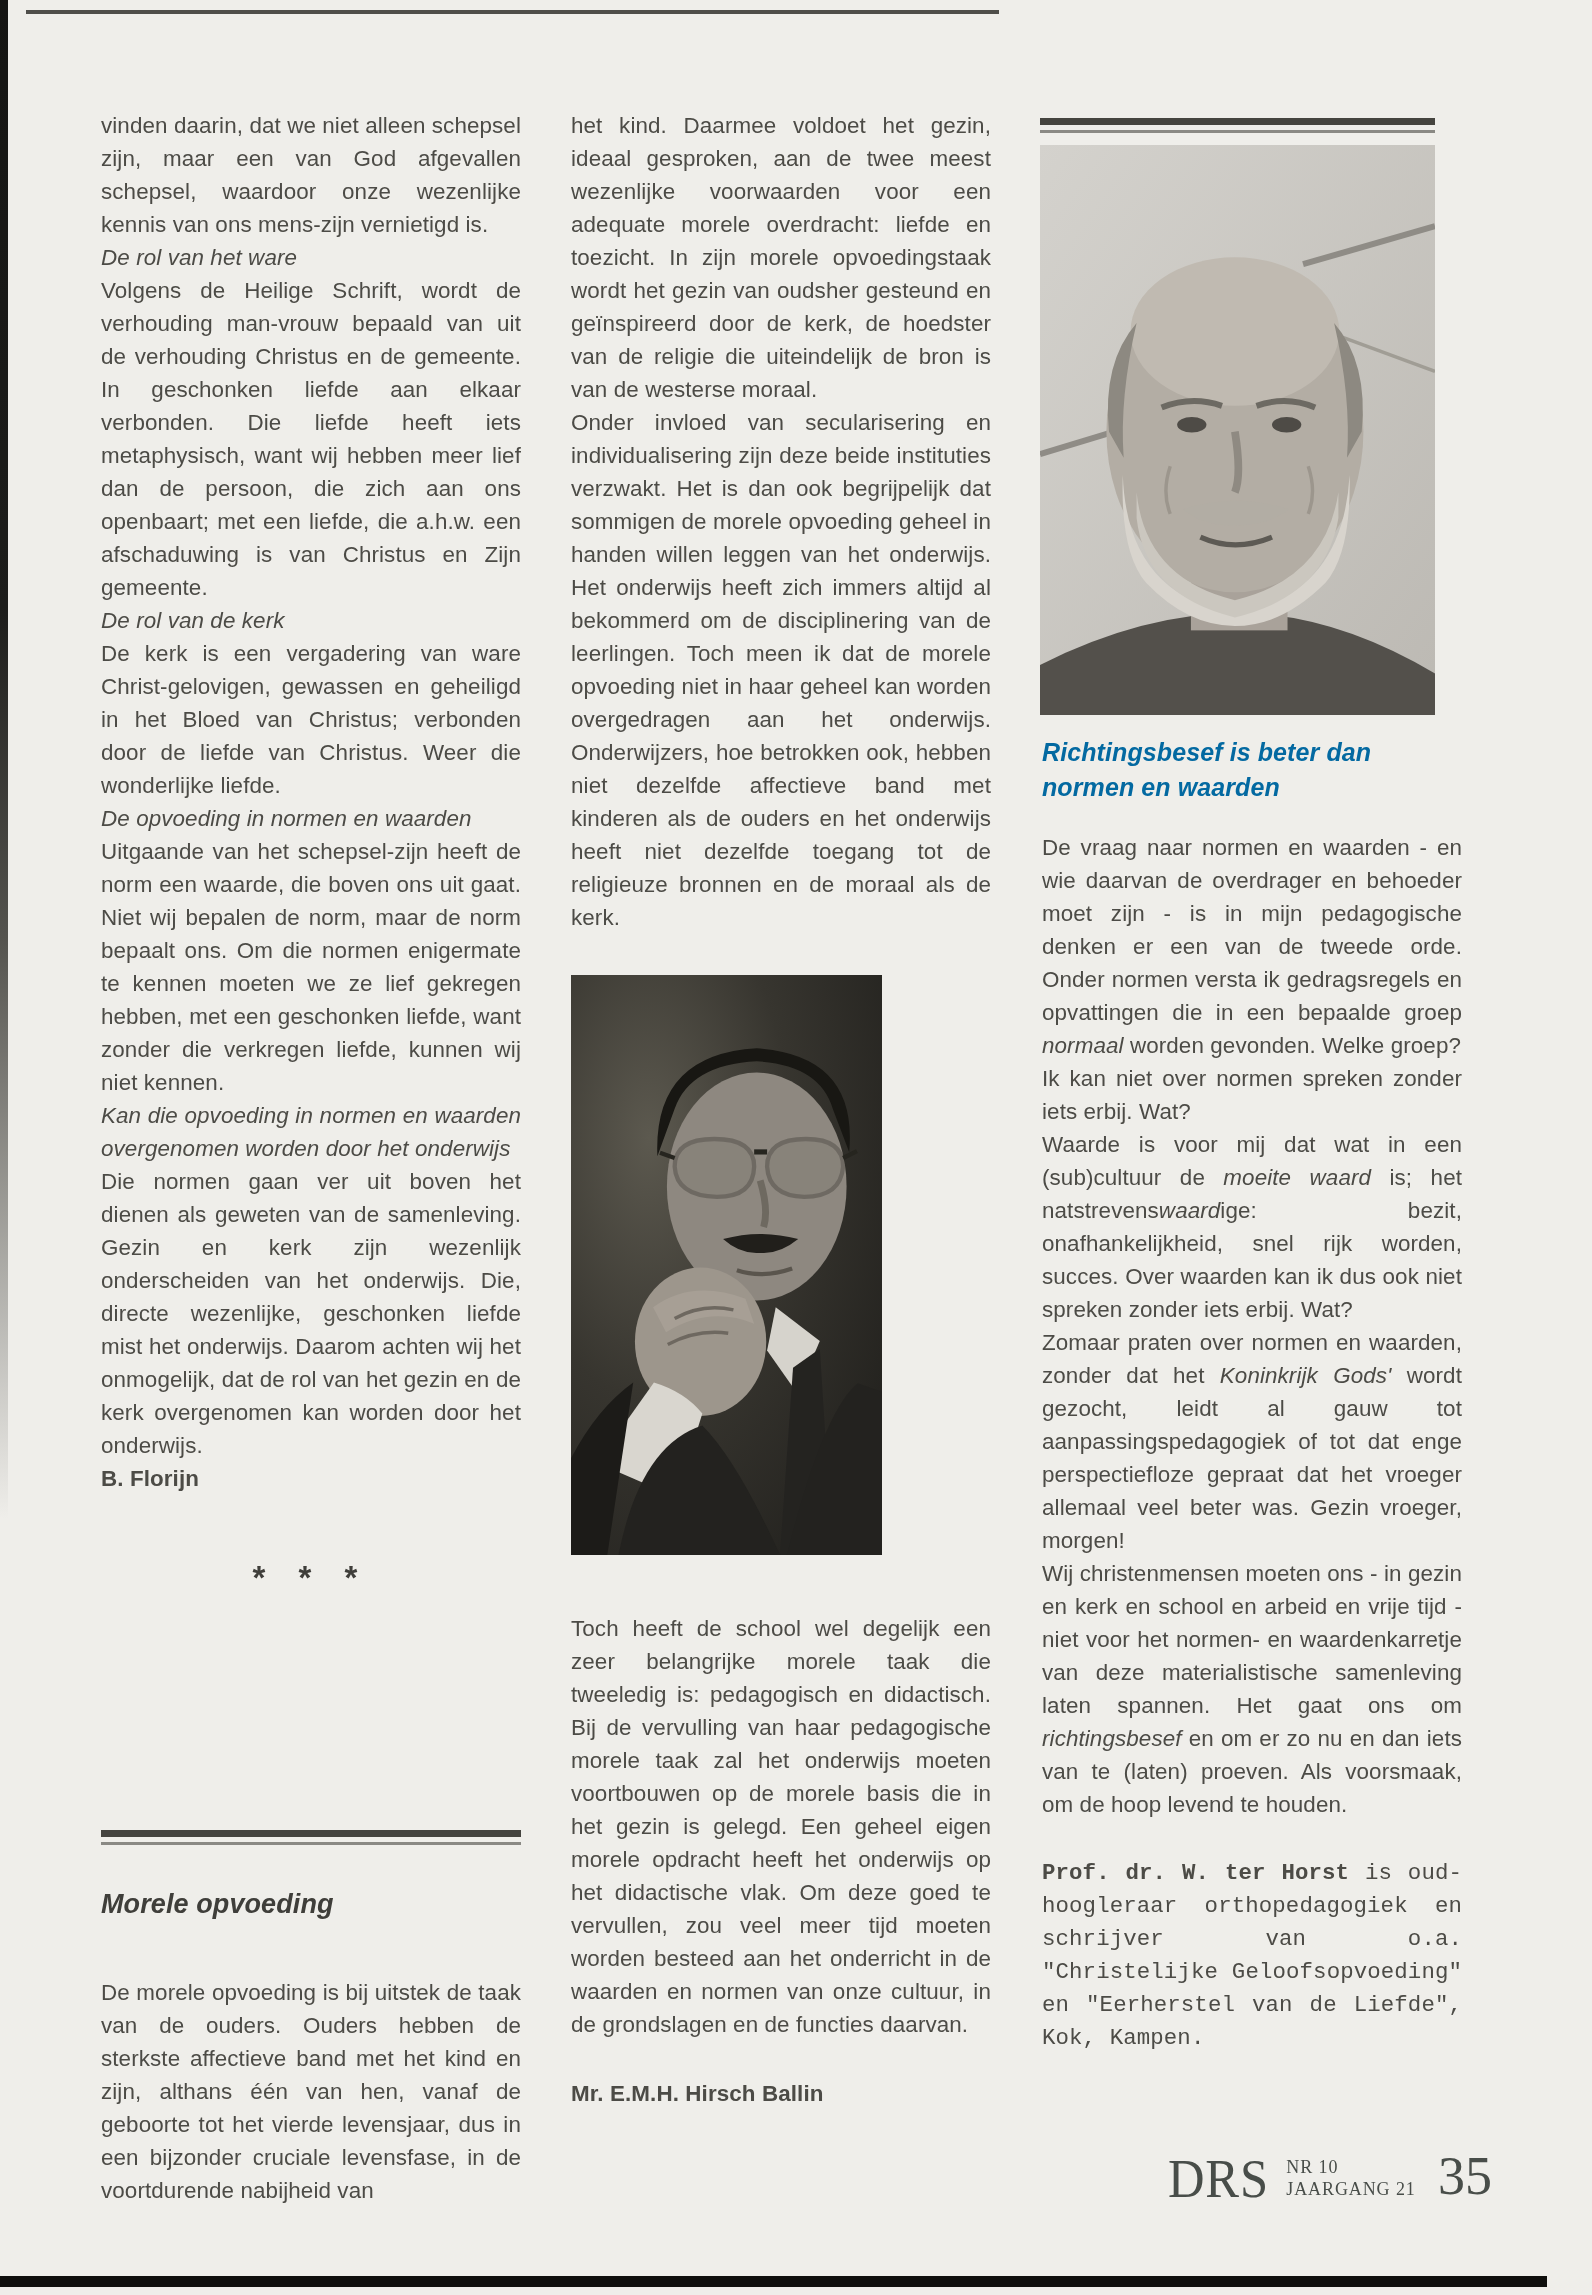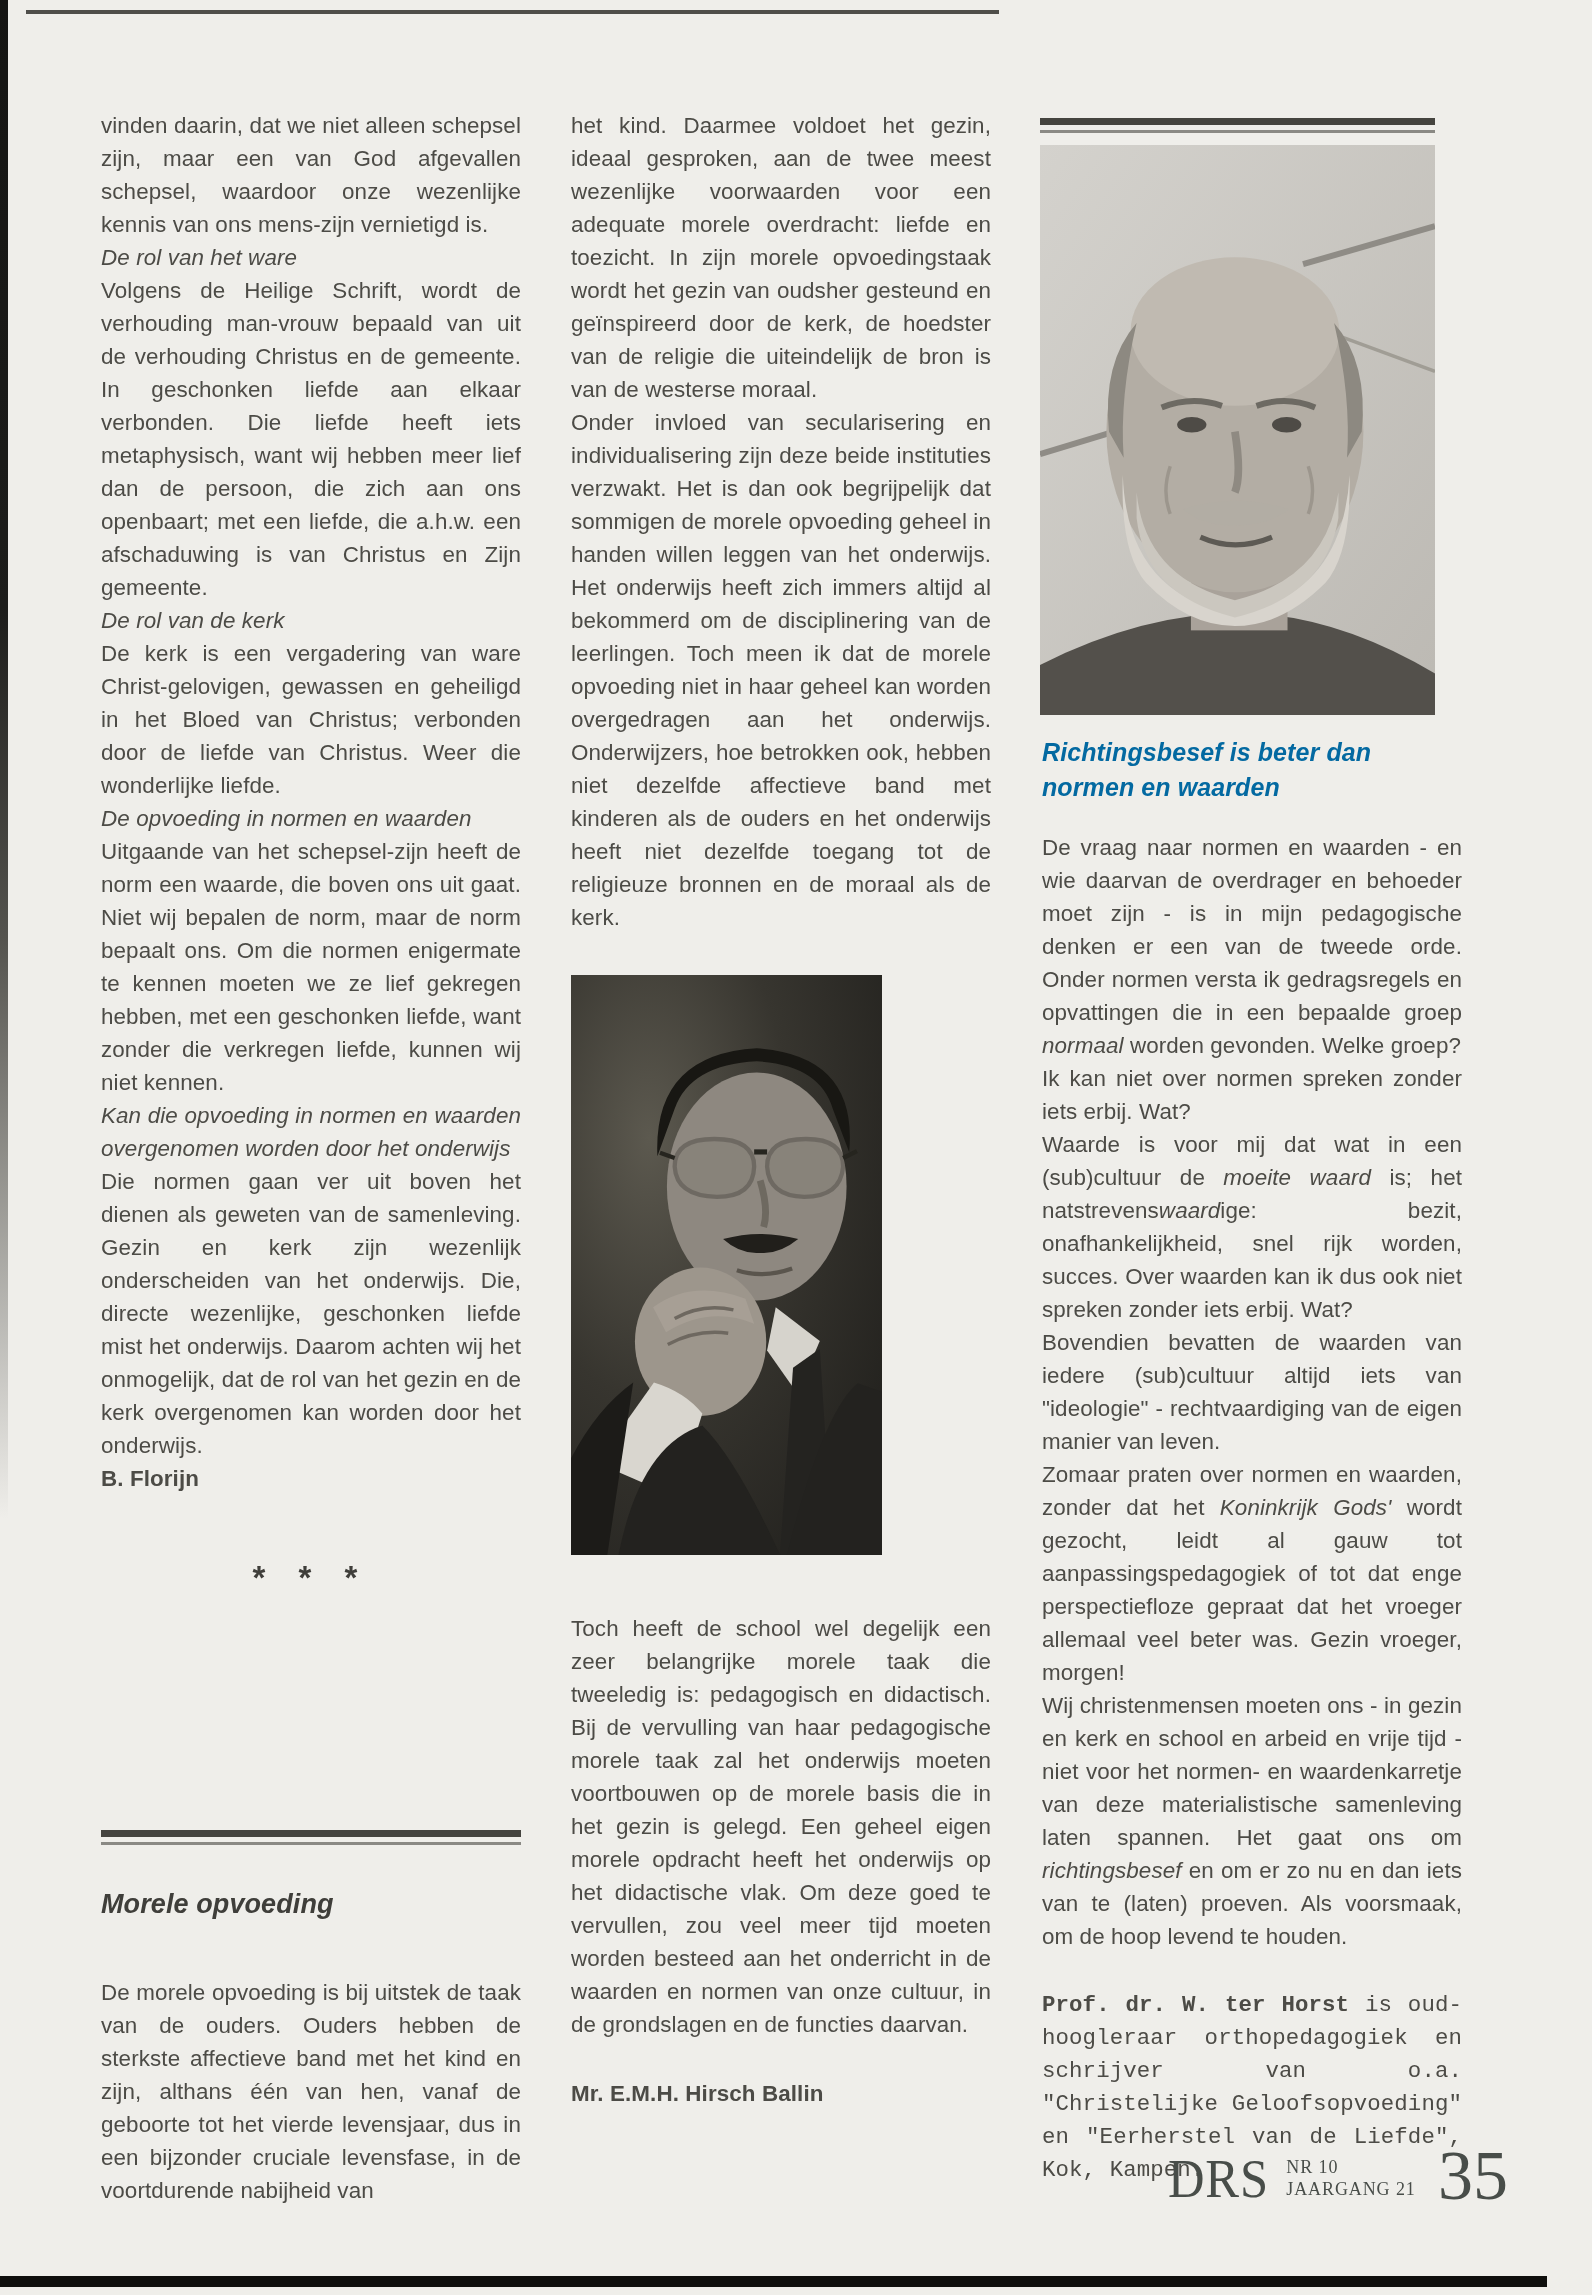--- a/index.html
+++ b/index.html
@@ -38,21 +38,21 @@
 
   .photo{position:absolute;overflow:hidden;}
   .photo svg{display:block;width:100%;height:100%;}
   .rule3{position:absolute;left:1040px;top:118px;width:395px;}
 
   
   .footer{position:absolute;left:1168px;top:2151px;display:flex;align-items:flex-start;
     font-family:"Liberation Serif", serif;color:#484d49;}
   .footer .mag{font-size:55px;line-height:55px;font-weight:500;letter-spacing:0.9px;transform:scaleX(0.92);transform-origin:left;}
   .footer .issuecol{margin-left:8.6px;margin-top:5px;font-size:18px;line-height:22.4px;letter-spacing:0.9px;}
-  .footer .pagenum{font-size:70px;line-height:74px;margin-left:22.4px;margin-top:-12px;font-weight:400;}
+  .footer .pagenum{font-size:54px;line-height:74px;margin-left:22.4px;margin-top:-12px;font-weight:400;}
 </style>
 </head>
 <body>
 
 <div>
 
   <div class="edge-bar"></div>
   <div class="top-line"></div>
   <div class="bottom-bar"></div>
 
@@ -154,21 +154,20 @@
       <path d="M186 454 Q226 472 269 454" stroke="#5d5a54" stroke-width="6" fill="none"></path>
     </svg>
   </div>
 
   <div class="col" style="left:1042px;top:735px;">
     <div class="col3-title">Richtingsbesef is beter dan normen en waarden</div>
     <div class="col3-body">
       <p><span>De vraag naar normen en waarden - en wie daarvan de overdrager en behoeder moet zijn - is in mijn pedagogische denken er een van de tweede orde. Onder normen versta ik gedragsregels en opvattingen die in een bepaalde groep </span><em>normaal</em><span> worden gevonden. Welke groep?</span></p>
       <p>Ik kan niet over normen spreken zonder iets erbij. Wat?</p>
       <p><span>Waarde is voor mij dat wat in een (sub)cultuur de </span><em>moeite waard</em><span> is; het natstrevens</span><em>waard</em><span>ige: bezit, onafhankelijkheid, snel rijk worden, succes. Over waarden kan ik dus ook niet spreken zonder iets erbij. Wat?</span></p>
-      <p>Bovendien bevatten de waarden van iedere (sub)cultuur altijd iets van "ideologie" - rechtvaardiging van de eigen manier van leven.</p>
       <p><span>Zomaar praten over normen en waarden, zonder dat het </span><em>Koninkrijk Gods'</em><span> wordt gezocht, leidt al gauw tot aanpassingspedagogiek of tot dat enge perspectiefloze gepraat dat het vroeger allemaal veel beter was. Gezin vroeger, morgen!</span></p>
       <p><span>Wij christenmensen  moeten ons - in gezin en kerk en school en arbeid en vrije tijd - niet voor het normen- en waardenkarretje van deze materialistische samenleving laten spannen. Het gaat ons om </span><em>richtingsbesef</em><span> en om er zo nu en dan iets van te (laten) proeven. Als voorsmaak, om de hoop levend te houden.</span></p>
       <p class="bio"><b>Prof. dr. W. ter Horst</b><span> is oud-hoogleraar orthopedagogiek en schrijver van o.a. "Christelijke Geloofsopvoeding" en "Eerherstel van de Liefde", Kok, Kampen.</span></p>
     </div>
   </div>
 
   <div class="footer">
     <div class="mag">DRS</div>
     <div class="issuecol">
       <div>NR 10</div>

